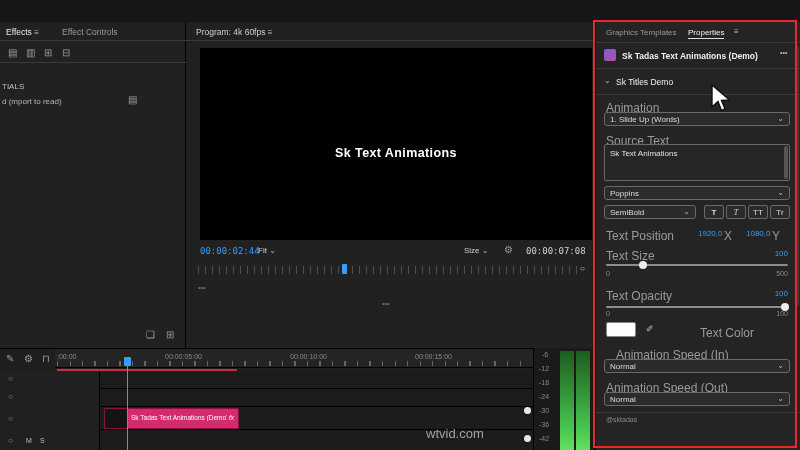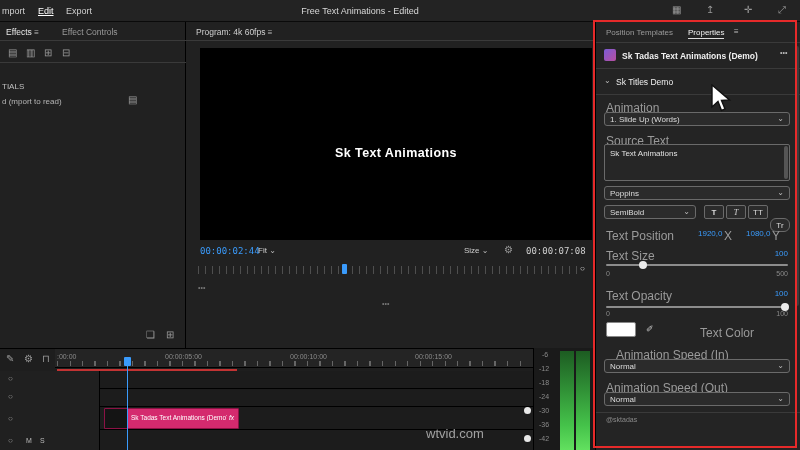--- a/index.html
+++ b/index.html
@@ -25,30 +25,20 @@
   .circle{width:7px;height:7px;border-radius:50%;background:#e8e8e8;}
   .trackrow{border-bottom:1px solid #000;}
   .red-outline{border:2px solid #e62a2a;pointer-events:none;z-index:60;}
   .meterbar{background:linear-gradient(180deg,#1d5c22 0%,#2e8b34 35%,#45c24a 75%,#62e05f 100%);}
 </style>
 </head>
 <body>
 
 <div class="app">
 
-  <div class="abs" style="left:0;top:0;width:800px;height:22px;background:#232323;border-bottom:1px solid #0a0a0a;">
-    <span class="abs" style="left:2px;top:6px;font-size:9px;color:#cfcfcf;">mport</span>
-    <span class="abs" style="left:38px;top:6px;font-size:9px;color:#ffffff;text-decoration:underline;">Edit</span>
-    <span class="abs" style="left:66px;top:6px;font-size:9px;color:#cfcfcf;">Export</span>
-    <span class="abs" style="left:200px;top:6px;width:320px;text-align:center;font-size:9px;color:#d8d8d8;">Free Text Animations - Edited</span>
-    <span class="abs iconbtn" style="left:672px;top:5px;">▦</span>
-    <span class="abs iconbtn" style="left:706px;top:5px;">↥</span>
-    <span class="abs iconbtn" style="left:744px;top:5px;">✛</span>
-    <span class="abs iconbtn" style="left:778px;top:5px;">⤢</span>
-  </div>
 
   <div class="abs panel" style="left:0;top:22px;width:186px;height:326px;">
     <span class="abs" style="left:6px;top:5px;font-size:8.5px;color:#e8e8e8;">
       <span>Effects</span>
       <span class="chev">≡</span>
     </span>
     <span class="abs" style="left:62px;top:5px;font-size:8.5px;color:#9a9a9a;">Effect Controls</span>
     <div class="abs divider" style="left:0;top:18px;width:186px;"></div>
 
     <span class="abs iconbtn" style="left:8px;top:26px;">▤</span>
@@ -143,21 +133,21 @@
     <span class="abs tiny" style="left:5px;top:31px;">-18</span>
     <span class="abs tiny" style="left:5px;top:45px;">-24</span>
     <span class="abs tiny" style="left:5px;top:59px;">-30</span>
     <span class="abs tiny" style="left:5px;top:73px;">-36</span>
     <span class="abs tiny" style="left:5px;top:87px;">-42</span>
     <div class="abs meterbar" style="left:26px;top:3px;width:14px;height:99px;"></div>
     <div class="abs meterbar" style="left:42px;top:3px;width:14px;height:99px;"></div>
   </div>
 
   <div class="abs" style="left:595px;top:22px;width:205px;height:428px;background:#242424;border-left:1px solid #000;">
-    <span class="abs" style="left:10px;top:6px;font-size:8px;color:#9a9a9a;">Position Templates</span>
+    <span class="abs" style="left:10px;top:6px;font-size:8px;color:#9a9a9a;">Graphics Templates</span>
     <span class="abs" style="left:92px;top:6px;font-size:8px;color:#f0f0f0;border-bottom:1px solid #ddd;padding-bottom:1px;">Properties</span>
     <span class="abs chev" style="left:138px;top:6px;">≡</span>
     <div class="abs divider" style="left:0;top:20px;width:205px;"></div>
 
     <div class="abs" style="left:8px;top:27px;width:12px;height:12px;border-radius:2px;background:linear-gradient(135deg,#7b5cd6,#b84fa0);"></div>
     <span class="abs" style="left:26px;top:29px;font-size:8.5px;font-weight:bold;color:#f0f0f0;">Sk Tadas Text Animations (Demo)</span>
     <span class="abs" style="left:184px;top:27px;font-size:7px;color:#bbb;">•••</span>
     <div class="abs divider" style="left:0;top:46px;width:205px;"></div>
 
     <span class="abs chev" style="left:8px;top:55px;">⌄</span>
@@ -187,21 +177,21 @@
     </div>
     <div class="abs stylebtn" style="left:108px;top:183px;">
       <span style="font-weight:bold;">T</span>
     </div>
     <div class="abs stylebtn" style="left:130px;top:183px;">
       <span style="font-style:italic;font-family:'Liberation Serif',serif;">T</span>
     </div>
     <div class="abs stylebtn" style="left:152px;top:183px;">
       <span>TT</span>
     </div>
-    <div class="abs stylebtn" style="left:174px;top:196px;border-radius:6px;">
+    <div class="abs stylebtn" style="left:174px;top:183px;">
       <span>Tr</span>
     </div>
 
     <span class="abs lbl" style="left:10px;top:207px;">Text Position</span>
     <span class="abs blue" style="left:102px;top:207px;font-size:8px;">1920,0</span>
     <span class="abs lbl" style="left:128px;top:207px;">X</span>
     <span class="abs blue" style="left:150px;top:207px;font-size:8px;">1080,0</span>
     <span class="abs lbl" style="left:176px;top:207px;">Y</span>
 
     <span class="abs lbl" style="left:10px;top:227px;">Text Size</span>

